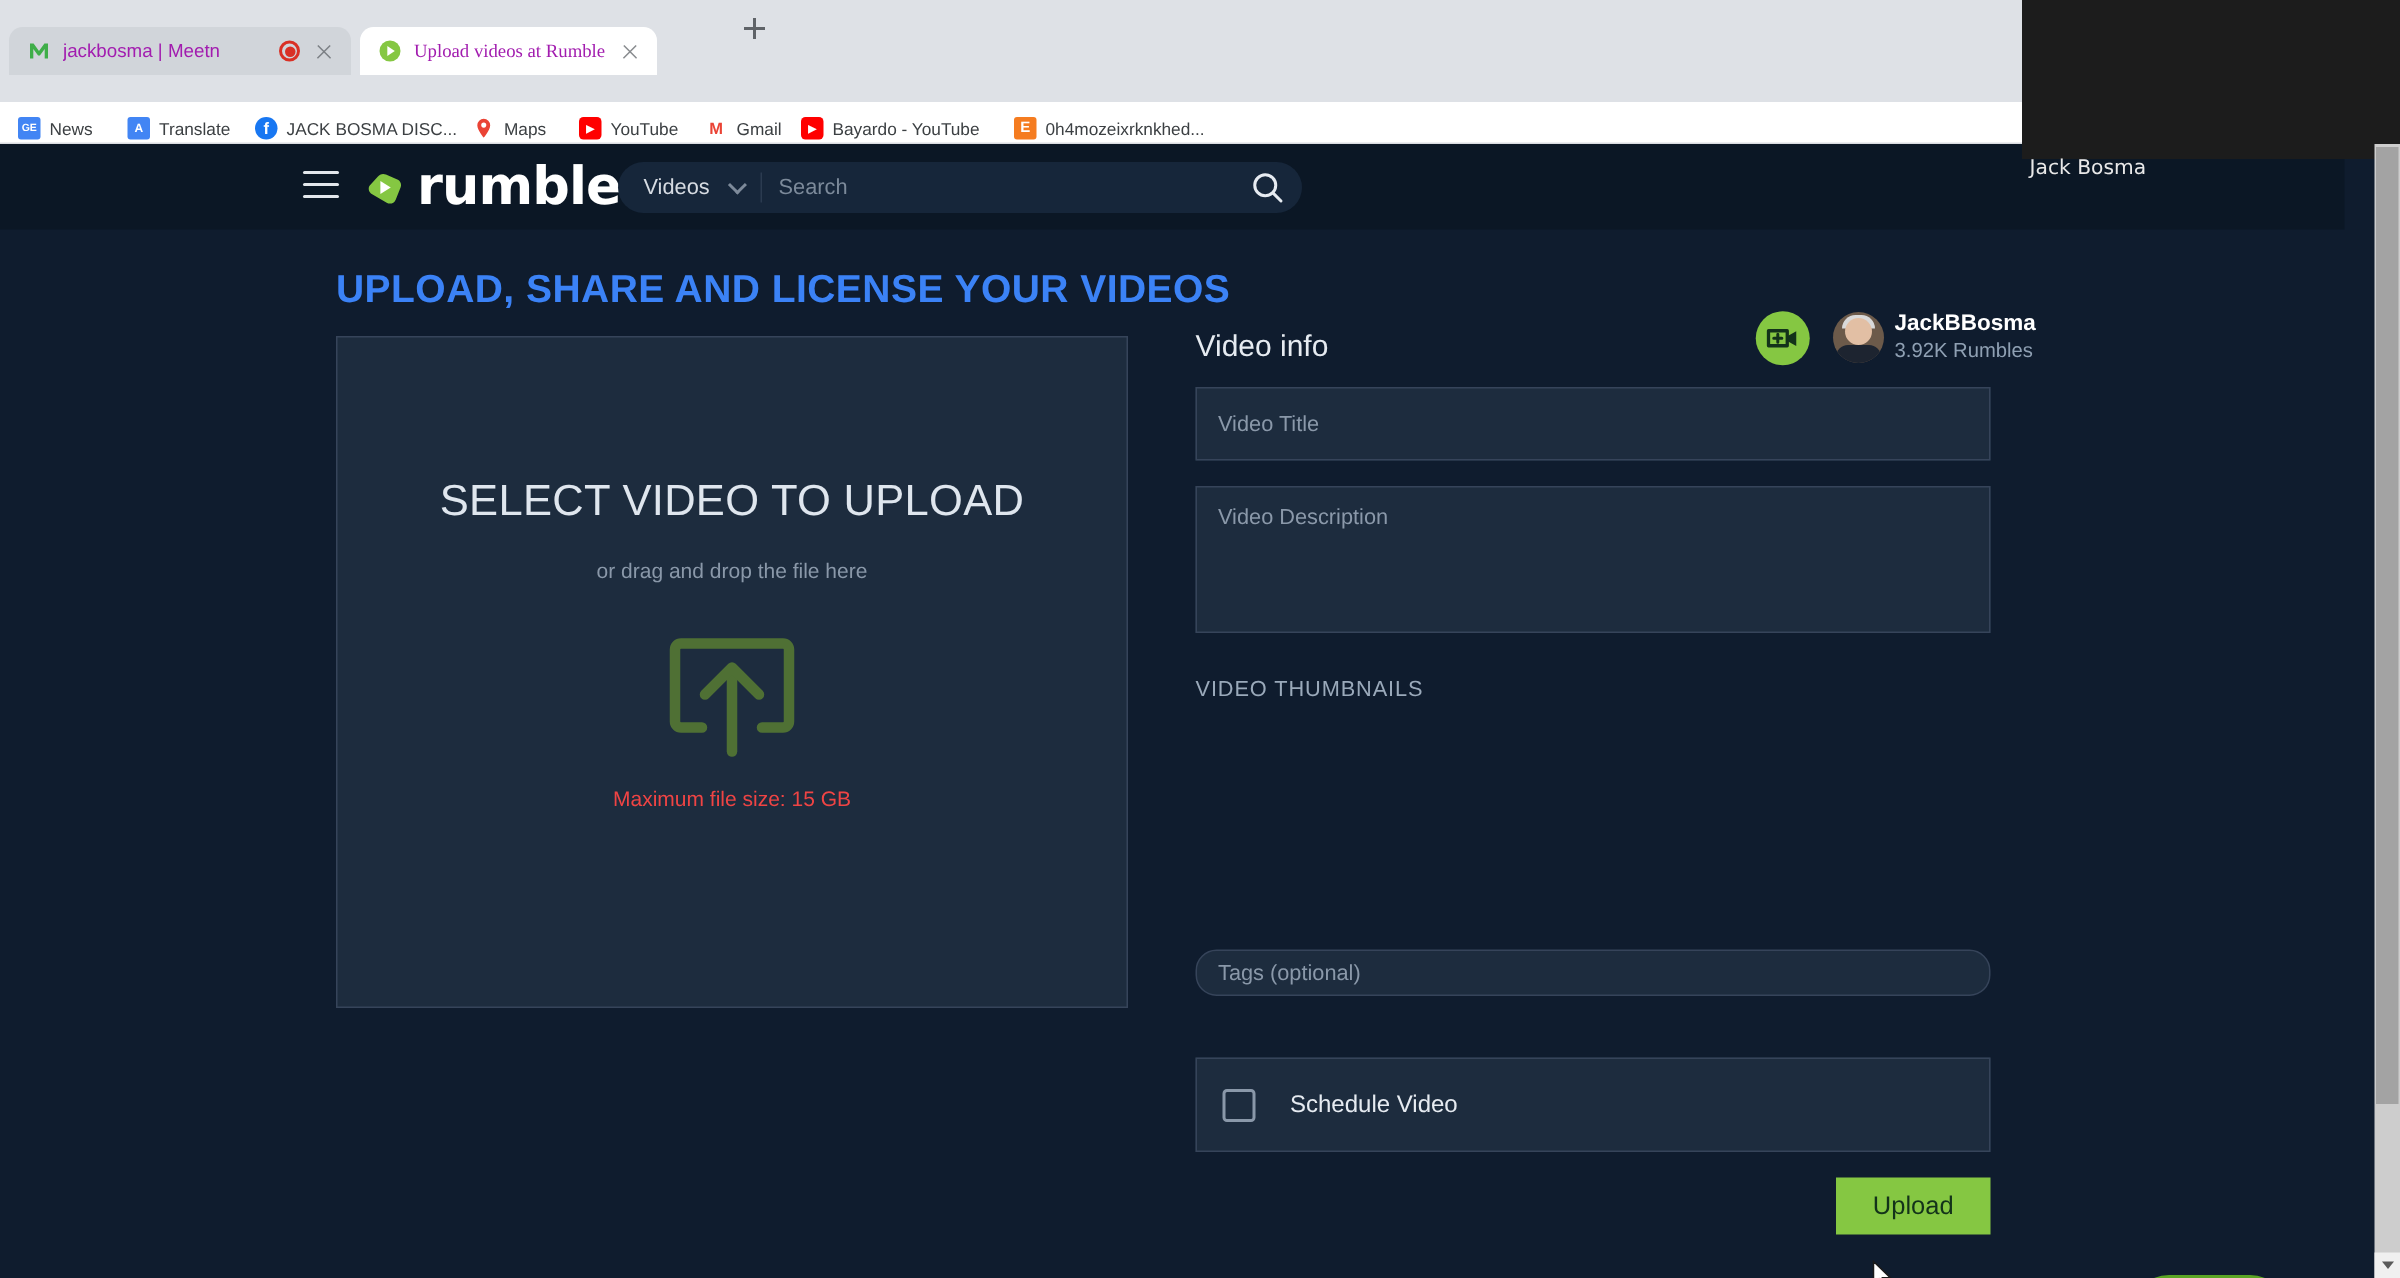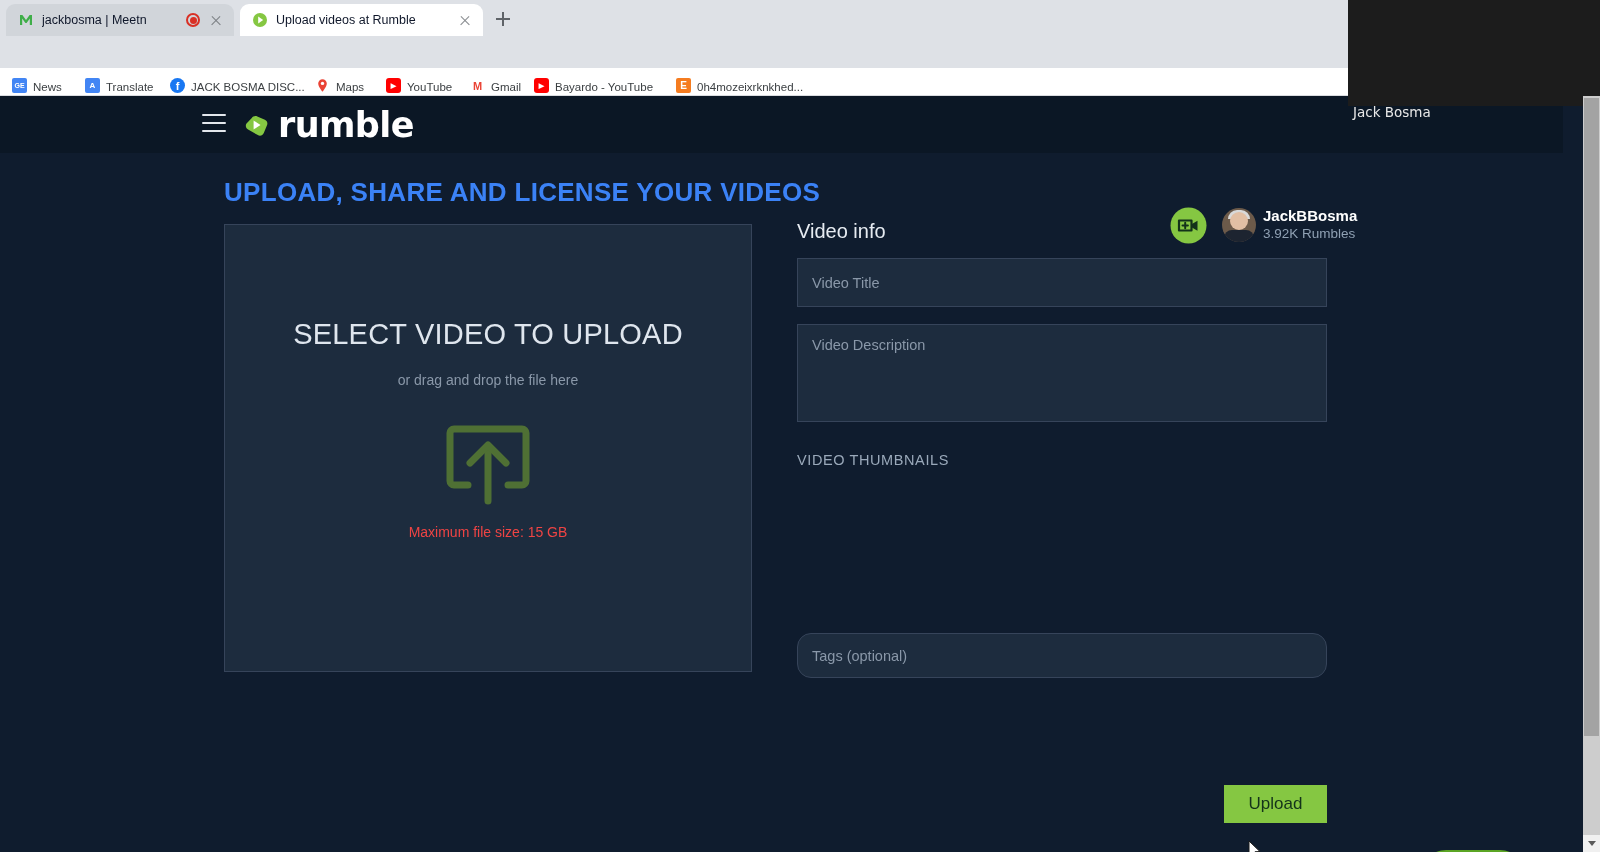--- a/index.html
+++ b/index.html
@@ -8,28 +8,28 @@
     overflow: hidden;
     font-family: "Liberation Sans", sans-serif;
     background: #ffffff;
   }
   .screen { position: relative; width: 1600px; height: 852px; overflow: hidden; }
 
   
   .chrome { position: absolute; left:0; top:0; width:1600px; height:96px; background:#dee1e6; }
   .tabstrip { position:absolute; left:0; top:0; width:1600px; height:34px; background:#dee1e6; }
   .tab {
-    position:absolute; top:4px; height:32px;
+    position:absolute; top:18px; height:32px;
     display:flex; align-items:center; gap:8px;
     padding:0 10px 0 12px;
     border-radius:9px 9px 0 0;
-    font-size:12.5px; color:#0f172a;
+    font-size:12.5px; color:#a21caf;
   }
   .tab.inactive { left:6px; width:228px; background:#d1d5da; }
-  .tab.active   { left:240px; width:243px; background:#ffffff; }
+  .tab.active   { left:240px; width:198px; background:#ffffff;font-family:Liberation Serif, serif; }
   .tab-fav { width:16px; height:16px; flex:0 0 16px; position:relative; }
   .tab-title { flex:1; white-space:nowrap; overflow:hidden; text-overflow:ellipsis; font-size:12.5px; }
   .tab-rec { width:14px; height:14px; flex:0 0 14px; position:relative; }
   .tab-rec::before {
     content:""; position:absolute; inset:0; border-radius:50%;
     border:2px solid #d93025;
   }
   .tab-rec::after {
     content:""; position:absolute; left:3.5px; top:3.5px; width:7px; height:7px;
     border-radius:50%; background:#d93025;
@@ -128,21 +128,21 @@
   .fld {
     position:absolute; left:797px; width:530px;
     background:#1d2c3e; border:1px solid #36445a;
     color:#8a98a9; font-size:14.5px;
     font-family:"Liberation Sans", sans-serif;
     outline:none; resize:none;
   }
   .fld::placeholder { color:#8a98a9; }
   #f-title { top:162px; height:49px; padding:0 14px; }
   #f-desc  { top:228px; height:98px; padding:12px 14px; }
-  #f-tags  { top:537px; height:45px; padding:0 14px;border-radius:14px; }
+  #f-tags  { top:537px; height:31px; padding:0 14px;border-radius:14px; }
 
   .thumb-label { position:absolute; left:797px; top:356px; font-size:14.5px; color:#9aa9ba; letter-spacing:.6px; }
   .thumbs { position:absolute; left:797px; top:376px; width:530px; height:98px; display:flex; gap:8px; }
   .thumb { width:122px; height:98px; background:#1d2c3e; border:1px solid #3c4c64; }
   .thumb.choose {
     display:flex; align-items:center; justify-content:center; text-align:center;
     font-size:13.5px; color:#e6ebf1; line-height:1.35;
   }
 
   .schedule {
@@ -263,20 +263,32 @@
     <div class="logo">
       <span class="logo-mark">
         <svg width="30" height="30" viewBox="0 0 30 30">
           <path d="M5.5 13.6c-1.4 1.8-.6 4.6 1.6 5.9l9.7 5.6c2.2 1.3 5 .4 6-2l3.3-8.2c.8-2-.2-4.3-2.2-5.2l-7.6-3.3c-2-.9-4.3-.2-5.5 1.5z" fill="#85c742"></path>
           <path d="M12.6 10.6l6.9 4.4-6.9 4.4z" fill="#ffffff"></path>
         </svg>
       </span>
       <span class="logo-text">rumble</span>
     </div>
 
+    <div class="searchbar">
+      <span class="search-cat">Videos</span>
+      <span class="chev"></span>
+      <span class="sdiv"></span>
+      <input class="search-input" type="text" placeholder="Search" style="">
+      <span class="search-btn">
+        <svg width="24" height="24" viewBox="0 0 24 24">
+          <circle cx="10.5" cy="10.5" r="7" fill="none" stroke="#e6ebf1" stroke-width="2"></circle>
+          <path d="M15.6 15.6 L21 21" stroke="#e6ebf1" stroke-width="2" stroke-linecap="round"></path>
+        </svg>
+      </span>
+    </div>
 
     <span class="upload-ico-btn">
       <svg width="37" height="37" viewBox="0 0 37 37">
         <circle cx="18.5" cy="18.5" r="18" fill="#85c742"></circle>
         <path d="M9 13.5h12.5v10H9z" fill="none" stroke="#13331a" stroke-width="2.2" stroke-linejoin="round"></path>
         <path d="M21.5 17.2l6-3.4v9.9l-6-3.4z" fill="#13331a"></path>
         <path d="M15.2 15.8v5.4M12.5 18.5h5.4" stroke="#13331a" stroke-width="2" stroke-linecap="round"></path>
       </svg>
     </span>
 
@@ -307,20 +319,24 @@
 
     <input id="f-title" class="fld" type="text" placeholder="Video Title" style="">
 
     <textarea id="f-desc" class="fld" placeholder="Video Description" style=""></textarea>
 
     <div class="thumb-label">VIDEO THUMBNAILS</div>
 
 
     <input id="f-tags" class="fld" type="text" placeholder="Tags (optional)" style="">
 
+    <div class="schedule">
+      <span class="cb"></span>
+      <span class="sched-label">Schedule Video</span>
+    </div>
 
     <button class="upload-btn">Upload</button>
 
     <div class="help-widget">
       
       
     </div>
 
     <span class="cursor">
       <svg width="14" height="20" viewBox="0 0 14 20">

